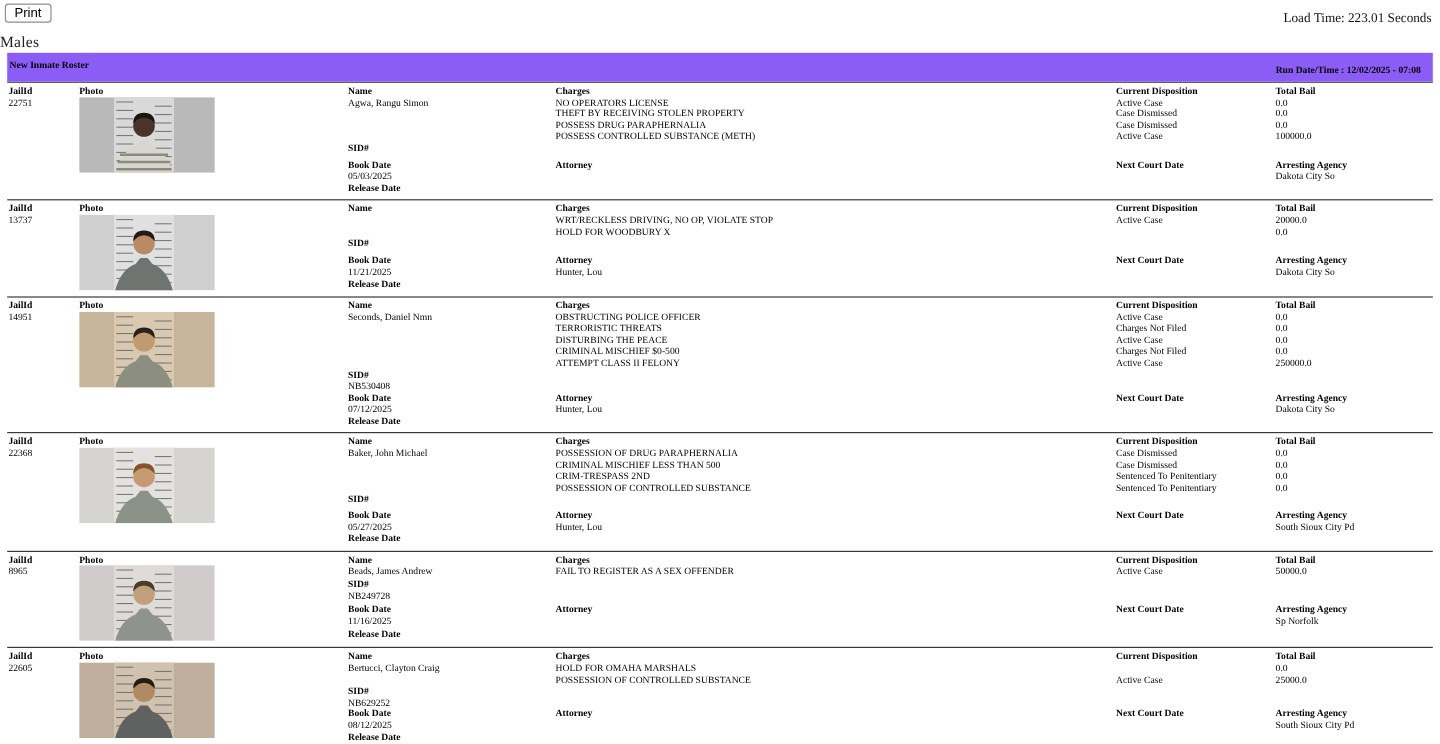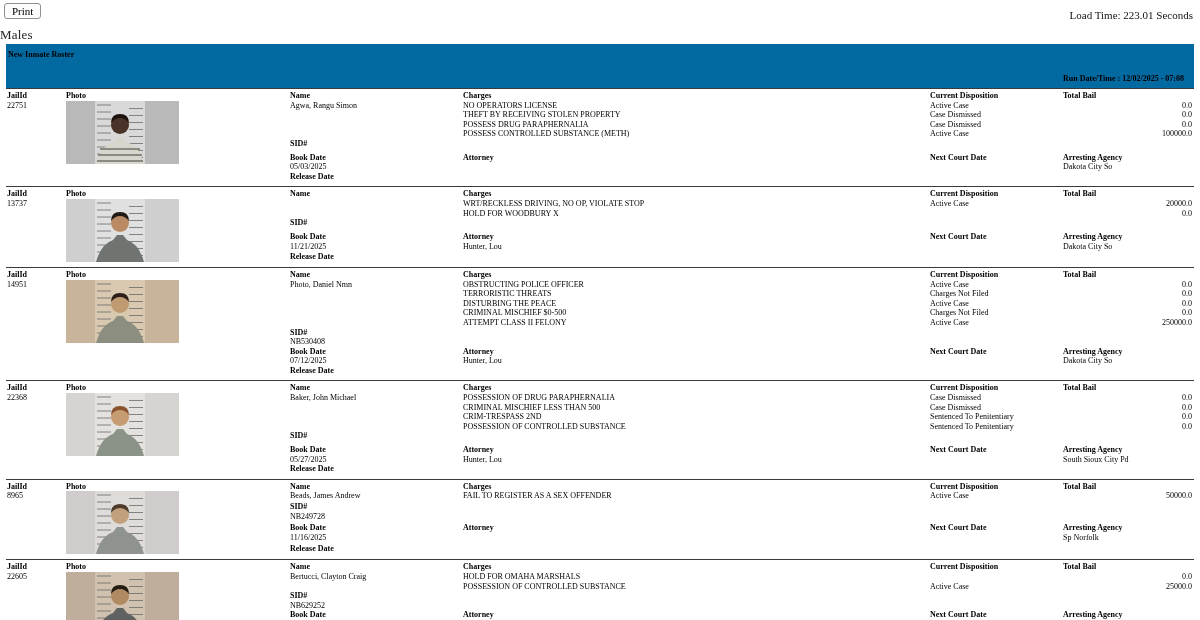--- a/index.html
+++ b/index.html
@@ -1,36 +1,36 @@
 <!DOCTYPE html>
 <html><head>
 <meta charset="utf-8">
 <style>
   * { margin:0; padding:0; box-sizing:border-box; }
   html,body { width:1200px; height:620px; background:#fff; overflow:hidden;
     font-family:"Liberation Serif", serif; color:#000; }
 
   .top { position:relative; height:44px; }
-  .print-btn { position:absolute; top:3px; left:4px; font-family:Liberation Serif, serif;
+  .print-btn { position:absolute; top:3px; left:4px; font-family:Liberation Sans, sans-serif;
     font-size:11px; padding:1px 7px; background:#fcfcfc; border:1px solid #8f8f8f;
     border-radius:3px; color:#000; cursor:pointer;text-align:center; }
   .load-time { position:absolute; top:9px; right:7px; font-size:11px; color:#111;font-family:Liberation Serif, serif; }
   .page-title { position:absolute; bottom:1px; left:0; right:0; 
     font-size:13px; color:#222; letter-spacing:.2px; }
 
-  .bar { position:relative; margin:0 6px; height:44px; background:#0369a1; }
+  .bar { position:relative; margin:0 6px; height:24px; background:#8b5cf6; }
   .bar .roster-title { position:absolute; top:6px; left:2px; font-size:8px; font-weight:bold; }
   .bar .run-dt { position:absolute; bottom:5px; right:10px; font-size:8px; font-weight:bold; }
 
   .records { margin:0 6px; font-size:8px; line-height:1.2; }
   .record { display:grid; grid-template-columns:59px 224px 173px 467px 133px 1fr;
     grid-auto-rows:min-content; border-top:1px solid #3a3a3a; padding:2px 0 5px 1px; }
   .record .b { font-weight:bold; }
   .line { min-height:9.6px; white-space:nowrap; }
-  .right { text-align:right; padding-right:2px; }
+  .right { text-align:left; padding-right:2px; }
 
   .c1{grid-column:1} .c2{grid-column:2} .c3{grid-column:3} .c4{grid-column:4}
   .c5{grid-column:5} .c6{grid-column:6}
   .r1{grid-row:1} .r2{grid-row:2} .r3{grid-row:3} .r4{grid-row:4}
   .r5{grid-row:5} .r6{grid-row:6} .r7{grid-row:7}
 
   .photo-cell { grid-column:2; grid-row:2 / span 6; align-self:start; }
   .photo-cell svg { display:block; width:113px; height:63px; }
   .v-sid:empty { min-height:4px; }
 </style>
@@ -220,21 +220,21 @@
           <line x1="63" y1="49.5" x2="77" y2="49.5" stroke="#6b6b6b" stroke-width="0.8"></line>
           <line x1="31" y1="53" x2="45" y2="53" stroke="#6b6b6b" stroke-width="0.8"></line>
           <line x1="63" y1="56.5" x2="77" y2="56.5" stroke="#6b6b6b" stroke-width="0.8"></line>
           <line x1="31" y1="60" x2="45" y2="60" stroke="#6b6b6b" stroke-width="0.8"></line>
           <line x1="63" y1="63.5" x2="77" y2="63.5" stroke="#6b6b6b" stroke-width="0.8"></line>
     <path d="M30 63 Q35 45 47 41 L51 36 H57 L61 41 Q73 45 78 63 Z" fill="#8c8f7f"></path>
     <circle cx="54" cy="24" r="9" fill="#c09b72"></circle>
     <path d="M45 22 Q45 13 54 13 Q63 13 63 22 Q59 17 54 17 Q49 17 45 22 Z" fill="#2b211a"></path>
   </svg>
       </div>
-    <div class="c3 r2 line">Photo, Daniel Nmn</div>
+    <div class="c3 r2 line">Seconds, Daniel Nmn</div>
     <div class="c4 r2">
         <div class="line">OBSTRUCTING POLICE OFFICER</div>
         <div class="line">TERRORISTIC THREATS</div>
         <div class="line">DISTURBING THE PEACE</div>
         <div class="line">CRIMINAL MISCHIEF $0-500</div>
         <div class="line">ATTEMPT CLASS II FELONY</div>
       </div>
     <div class="c5 r2">
         <div class="line">Active Case</div>
         <div class="line">Charges Not Filed</div>

